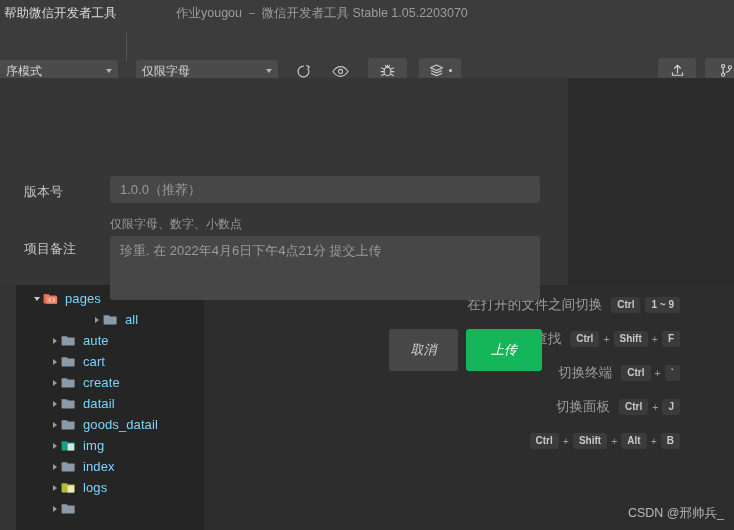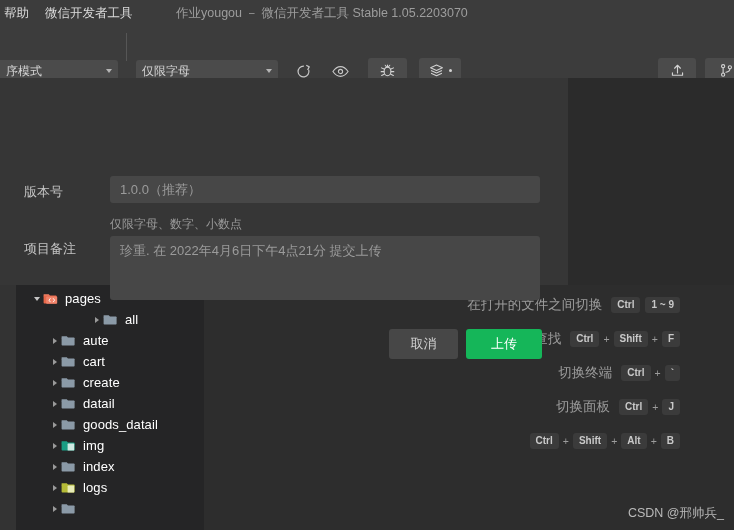--- a/index.html
+++ b/index.html
@@ -23,21 +23,21 @@
     left: 0; top: 0;
     width: 734px; height: 27px;
     background: #3c3c3c;
     display: flex;
     align-items: center;
     box-sizing: border-box;
   }
   .menu-item {
     font-size: 12.5px;
     color: #dcdcdc;
-    padding: 0 8px;
+    padding: 0 0;
     line-height: 27px;
     white-space: nowrap;
   }
   .menu-item.first { padding-left: 4px; }
   .title-center {
     position: absolute;
     left: 176px;
     font-size: 12.5px;
     color: #9d9d9d;
     white-space: nowrap;
@@ -127,21 +127,21 @@
   .tree {
     position: absolute;
     left: 16px; top: 288px;
     width: 188px;
   }
   .tree-row {
     height: 21px;
     display: flex;
     align-items: center;
     font-size: 13px;
-    color: #ffffff;
+    color: #7dd3fc;
     white-space: nowrap;
     box-sizing: border-box;
   }
   .twisty {
     width: 13px; flex: none;
     display: flex; align-items: center; justify-content: center;
   }
   .twisty i {
     display: block;
     width: 0; height: 0;
@@ -228,29 +228,30 @@
   .dlg-input::placeholder { color: #9b9b9b; opacity: 1; }
   textarea.dlg-input { resize: none; line-height: 17px; }
   .dlg-help {
     position: absolute;
     font-size: 12px;
     color: #9a9a9a;
     white-space: nowrap;
   }
   .dlg-btn {
     position: absolute;
-    height: 30px;
+    height: 42px;
     border-radius: 3px;
     border: none;
     font-size: 13px;
     display: flex;
     align-items: center;
     justify-content: center;
     cursor: pointer;
     font-family: "Liberation Sans", "DejaVu Sans", sans-serif;
+    font-style: italic;
   }
   .dlg-btn.cancel { background: #474747; color: #d2d2d2; }
   .dlg-btn.submit { background: #15b659; color: #ffffff; }
 
   
   .watermark {
     position: absolute;
     right: 10px; bottom: 8px;
     font-size: 12.5px;
     color: #b9b9b9;

